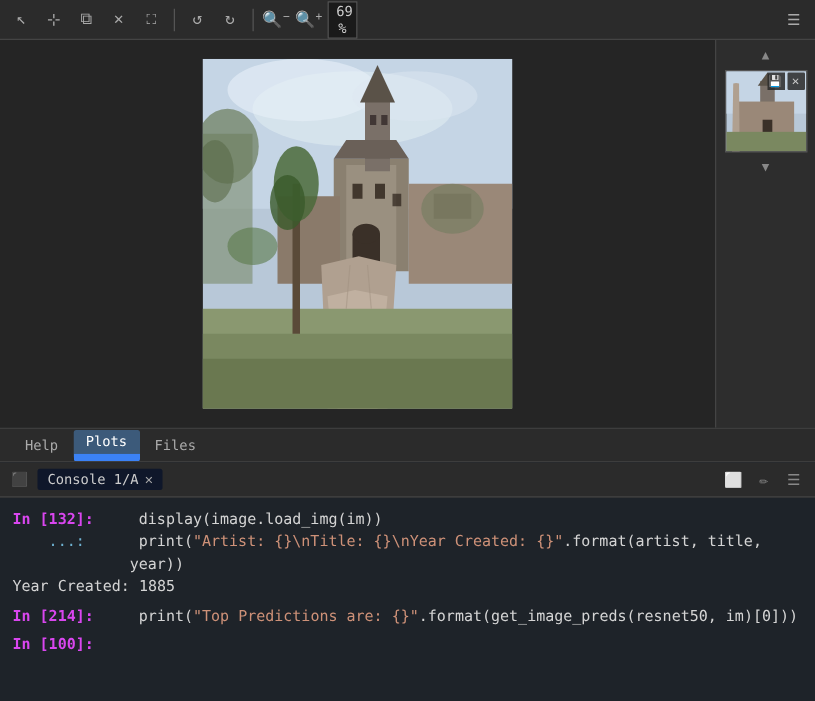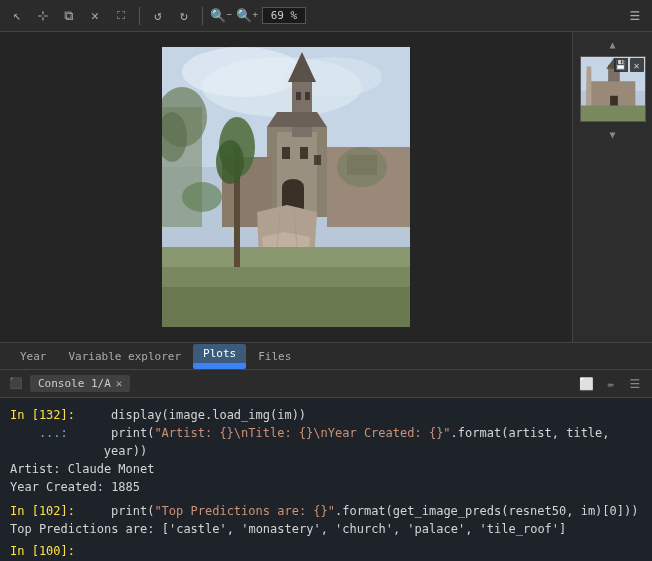--- a/index.html
+++ b/index.html
@@ -39,21 +39,21 @@
       height: 18px;
       background: #555;
       margin: 0 3px;
     }
     .zoom-display {
       background: #1a1a1a;
       border: 1px solid #555;
       color: #ccc;
       padding: 1px 6px;
       font-size: 11px;
-      width: 44px;
+      width: 24px;
       text-align: center;
     }
     .toolbar-spacer { flex: 1; }
     .hamburger-btn {
       width: 22px;
       height: 22px;
       display: flex;
       align-items: center;
       justify-content: center;
       color: #aaa;
@@ -200,21 +200,21 @@
       color: #888;
       font-size: 11px;
       display: flex;
       align-items: center;
       justify-content: center;
     }
     .console-tab {
       display: flex;
       align-items: center;
       gap: 5px;
-      background: #404040;
+      background: #0f172a;
       padding: 2px 8px;
       border-radius: 2px;
       font-size: 11px;
       color: #ccc;
     }
     .console-tab-close {
       color: #aaa;
       cursor: pointer;
       font-size: 11px;
     }
@@ -240,21 +240,21 @@
     .console-content::-webkit-scrollbar {
       width: 8px;
     }
     .console-content::-webkit-scrollbar-track {
       background: #2a2a2a;
     }
     .console-content::-webkit-scrollbar-thumb {
       background: #4a4a4a;
     }
 
-    .prompt-in { color: #fde047; }
+    .prompt-in { color: #d946ef; font-weight: bold; }
     .prompt-cont { color: #6fb3d2; }
     .code-text { color: #d4d4d4; margin-left: 32px; }
     .string-text { color: #ce9178; }
     .output-line { color: #d4d4d4; margin-left: 0; }
 
     .code-line {
       display: flex;
       gap: 4px;
     }
     .empty-prompt {
@@ -360,22 +360,21 @@
         <rect x="0" y="50" width="66" height="16" fill="#7a8860"></rect>
       </svg>
       <div class="thumb-save">💾</div>
       <div class="thumb-close">✕</div>
     </div>
     <div class="panel-arrow">▼</div>
   </div>
 </div>
 
 <div class="tab-bar">
-  <div class="tab-item">Year</div>
-  <div class="tab-item">Variable explorer</div>
+  <div class="tab-item">Help</div>
   <div class="tab-item active">Plots</div>
   <div class="tab-item">Files</div>
 </div>
 
 <div class="console-area">
   <div class="console-header">
     <div class="console-icon">⬛</div>
     <div class="console-tab">
       <span>Console 1/A</span>
       <span class="console-tab-close">✕</span>
@@ -389,27 +388,25 @@
   <div class="console-content">
 
     <div class="code-line">
       <span class="prompt-in">In [132]:</span>
       <span class="code-text">display(image.load_img(im))</span>
     </div>
     <div class="code-line">
       <span class="prompt-cont">&nbsp;&nbsp;&nbsp;&nbsp;...:</span>
       <span class="code-text">&nbsp;print(<span class="string-text">"Artist: {}\nTitle: {}\nYear Created: {}"</span>.format(artist, title, year))</span>
     </div>
-    <div class="output-line">Artist: Claude Monet</div>
     <div class="output-line">Year Created: 1885</div>
 
     <div class="code-line" style="margin-top:6px;">
-      <span class="prompt-in">In [102]:</span>
+      <span class="prompt-in">In [214]:</span>
       <span class="code-text">print(<span class="string-text">"Top Predictions are: {}"</span>.format(get_image_preds(resnet50, im)[0]))</span>
     </div>
-    <div class="output-line">Top Predictions are: ['castle', 'monastery', 'church', 'palace', 'tile_roof']</div>
 
     <div class="empty-prompt">
       <span class="prompt-in">In [100]:</span>
       <span class="code-text">&nbsp;</span>
     </div>
   </div>
 </div>
 
 </body></html>

